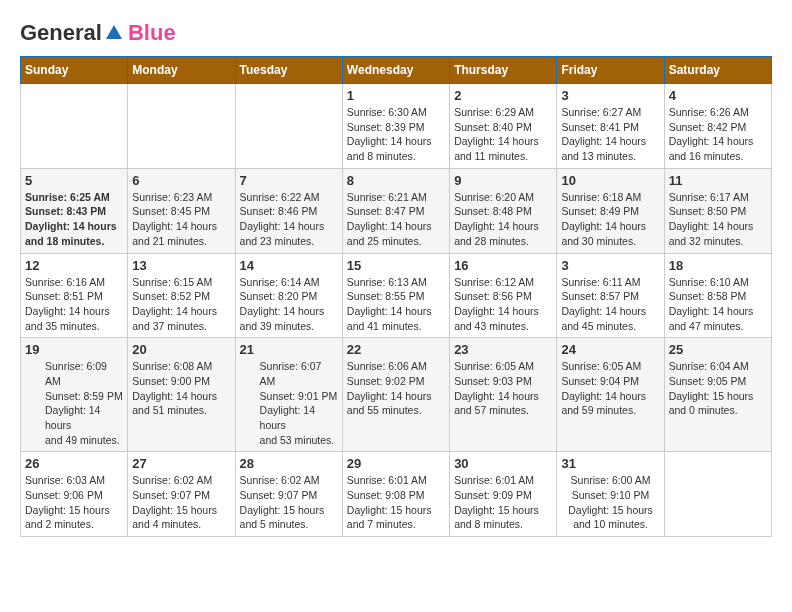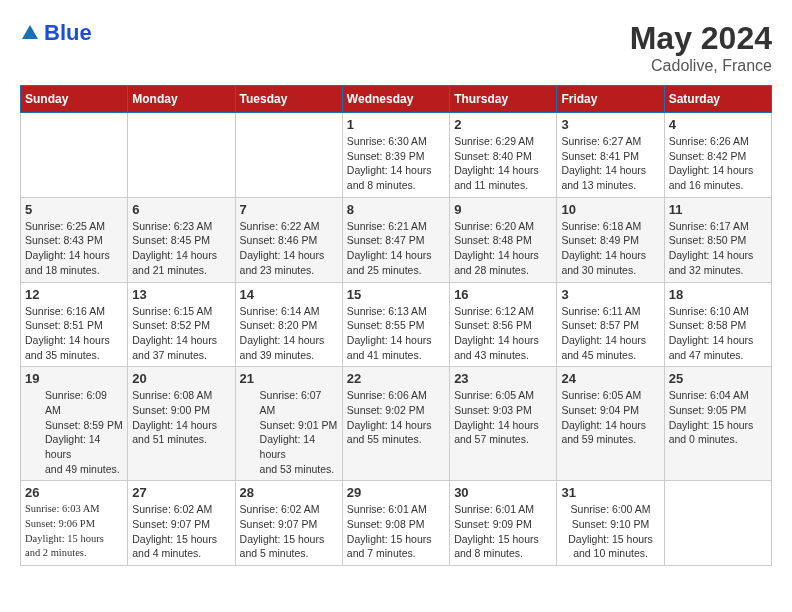--- a/index.html
+++ b/index.html
@@ -22,21 +22,21 @@
       gap: 2px;
     }
     .logo-text-general {
       font-size: 22px;
       font-weight: bold;
       color: #333;
     }
     .logo-text-blue {
       font-size: 22px;
       font-weight: bold;
-      color: #1d4ed8;
+      color: #ec4899;
     }
     .logo-icon {
       width: 20px;
       height: 20px;
     }
     .title-block {
       text-align: right;
     }
     .month-year {
       font-size: 32px;
@@ -46,21 +46,21 @@
     .location {
       font-size: 16px;
       color: #555;
     }
     table {
       width: 100%;
       border-collapse: collapse;
       font-size: 11px;
     }
     thead tr th {
-      background-color: #b91c1c;
+      background-color: #a16207;
       color: #fff;
       text-align: left;
       padding: 6px 4px;
       font-size: 12px;
       font-weight: bold;
       border: 1px solid #1a6fb5;
       margin-top: 32px;
     }
     tbody tr td {
       border: 1px solid #ccc;
@@ -86,29 +86,26 @@
     }
     .empty-cell {
       background: #fff !important;
     }
   </style>
 </head>
 <body>
 
 <div class="header">
   <div class="logo">
+    <span class="logo-text-general">General</span>
     <svg class="logo-icon" viewBox="0 0 20 20" xmlns="http://www.w3.org/2000/svg">
       <polygon points="10,2 18,16 2,16" fill="#1a6fb5"></polygon>
     </svg>
     <br>
     <span class="logo-text-blue">Blue</span>
-  </div>
-  <div class="title-block">
-    <div class="month-year">May 2024</div>
-    <div class="location">Cadolive, France</div>
   </div>
 </div>
 
 <table>
   <thead>
     <tr>
     <th>Sunday</th>
         <th>Monday</th>
         <th>Tuesday</th>
         <th>Wednesday</th>
@@ -147,21 +144,21 @@
           <div class="day-number">4</div>
           <div class="day-info" style="white-space: pre-line;">Sunrise: 6:26 AM
 Sunset: 8:42 PM
 Daylight: 14 hours
 and 16 minutes.</div>
         </td>
       </tr>
       <tr>
         <td>
           <div class="day-number">5</div>
-          <div class="day-info" style="white-space: pre-line;">Sunrise: 6:25 AM
+          <div class="day-info" style="white-space: pre-line; font-weight: bold;">Sunrise: 6:25 AM
 Sunset: 8:43 PM
 Daylight: 14 hours
 and 18 minutes.</div>
         </td>
         <td>
           <div class="day-number">6</div>
           <div class="day-info" style="white-space: pre-line;">Sunrise: 6:23 AM
 Sunset: 8:45 PM
 Daylight: 14 hours
 and 21 minutes.</div>
@@ -300,21 +297,21 @@
           <div class="day-number">25</div>
           <div class="day-info" style="white-space: pre-line;">Sunrise: 6:04 AM
 Sunset: 9:05 PM
 Daylight: 15 hours
 and 0 minutes.</div>
         </td>
       </tr>
       <tr>
         <td>
           <div class="day-number">26</div>
-          <div class="day-info" style="white-space: pre-line; font-family: Liberation Serif, serif;">Sunrise: 6:03 AM
+          <div class="day-info" style="white-space: pre-line;">Sunrise: 6:03 AM
 Sunset: 9:06 PM
 Daylight: 15 hours
 and 2 minutes.</div>
         </td>
         <td>
           <div class="day-number">27</div>
           <div class="day-info" style="white-space: pre-line;">Sunrise: 6:02 AM
 Sunset: 9:07 PM
 Daylight: 15 hours
 and 4 minutes.</div>

